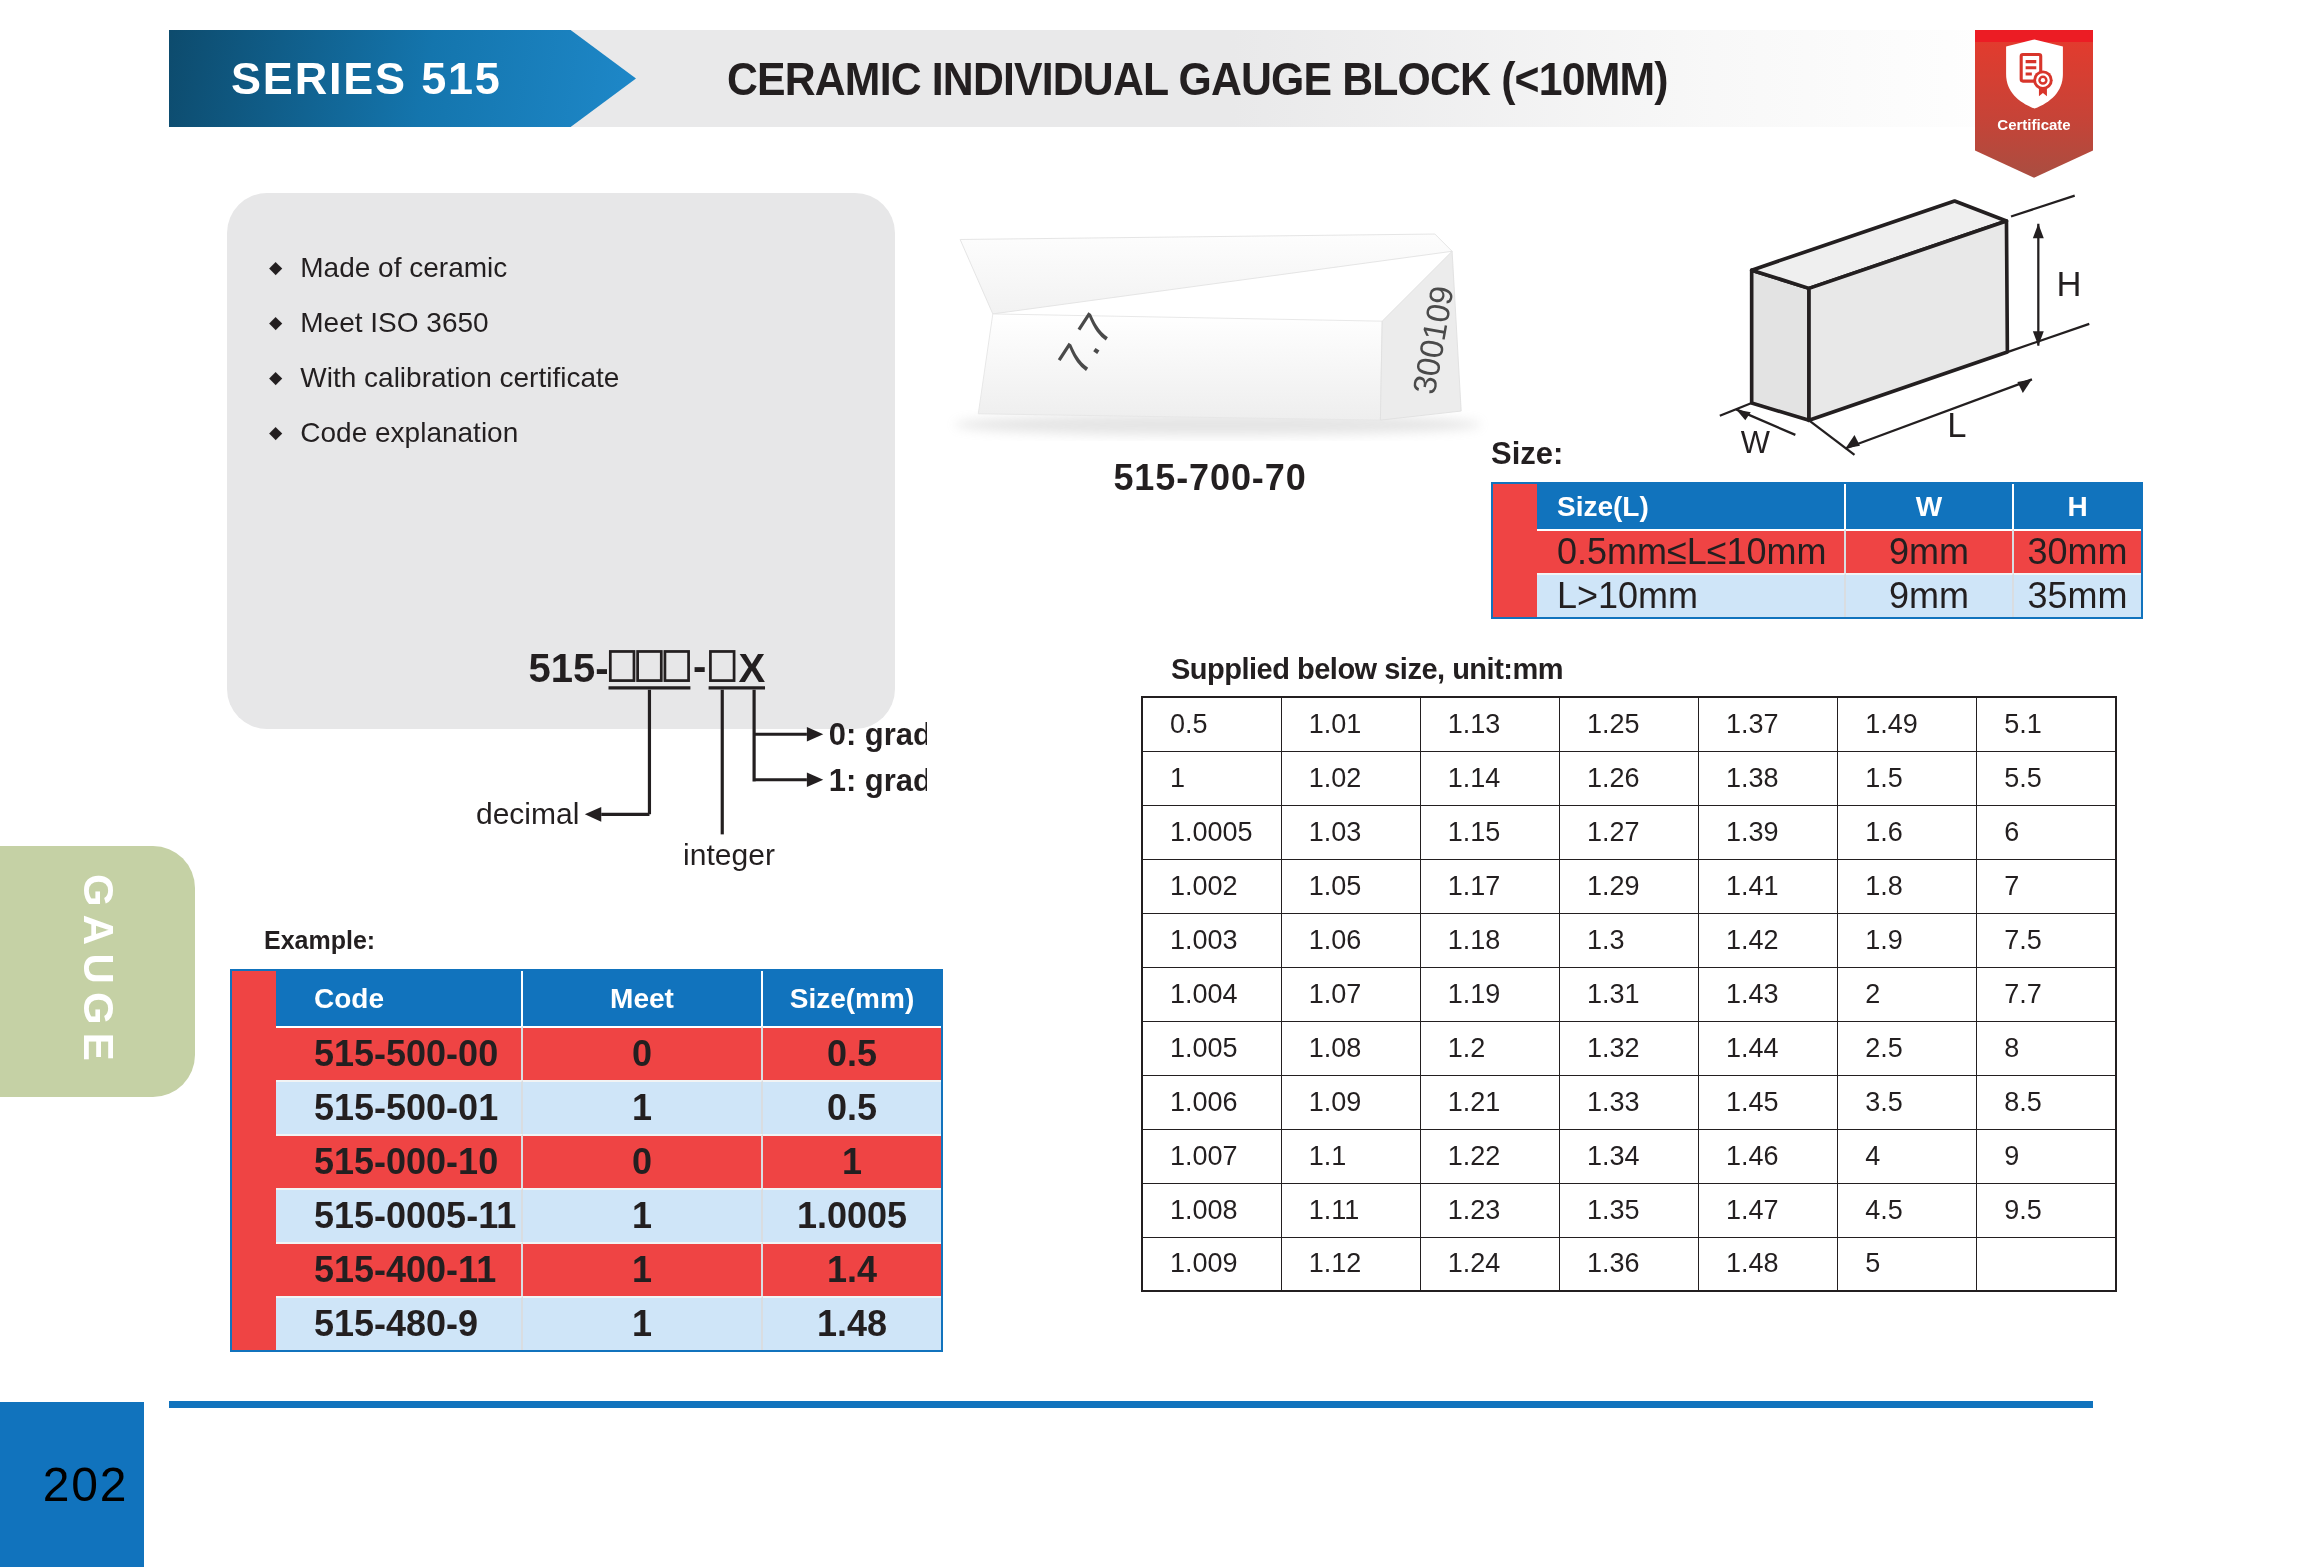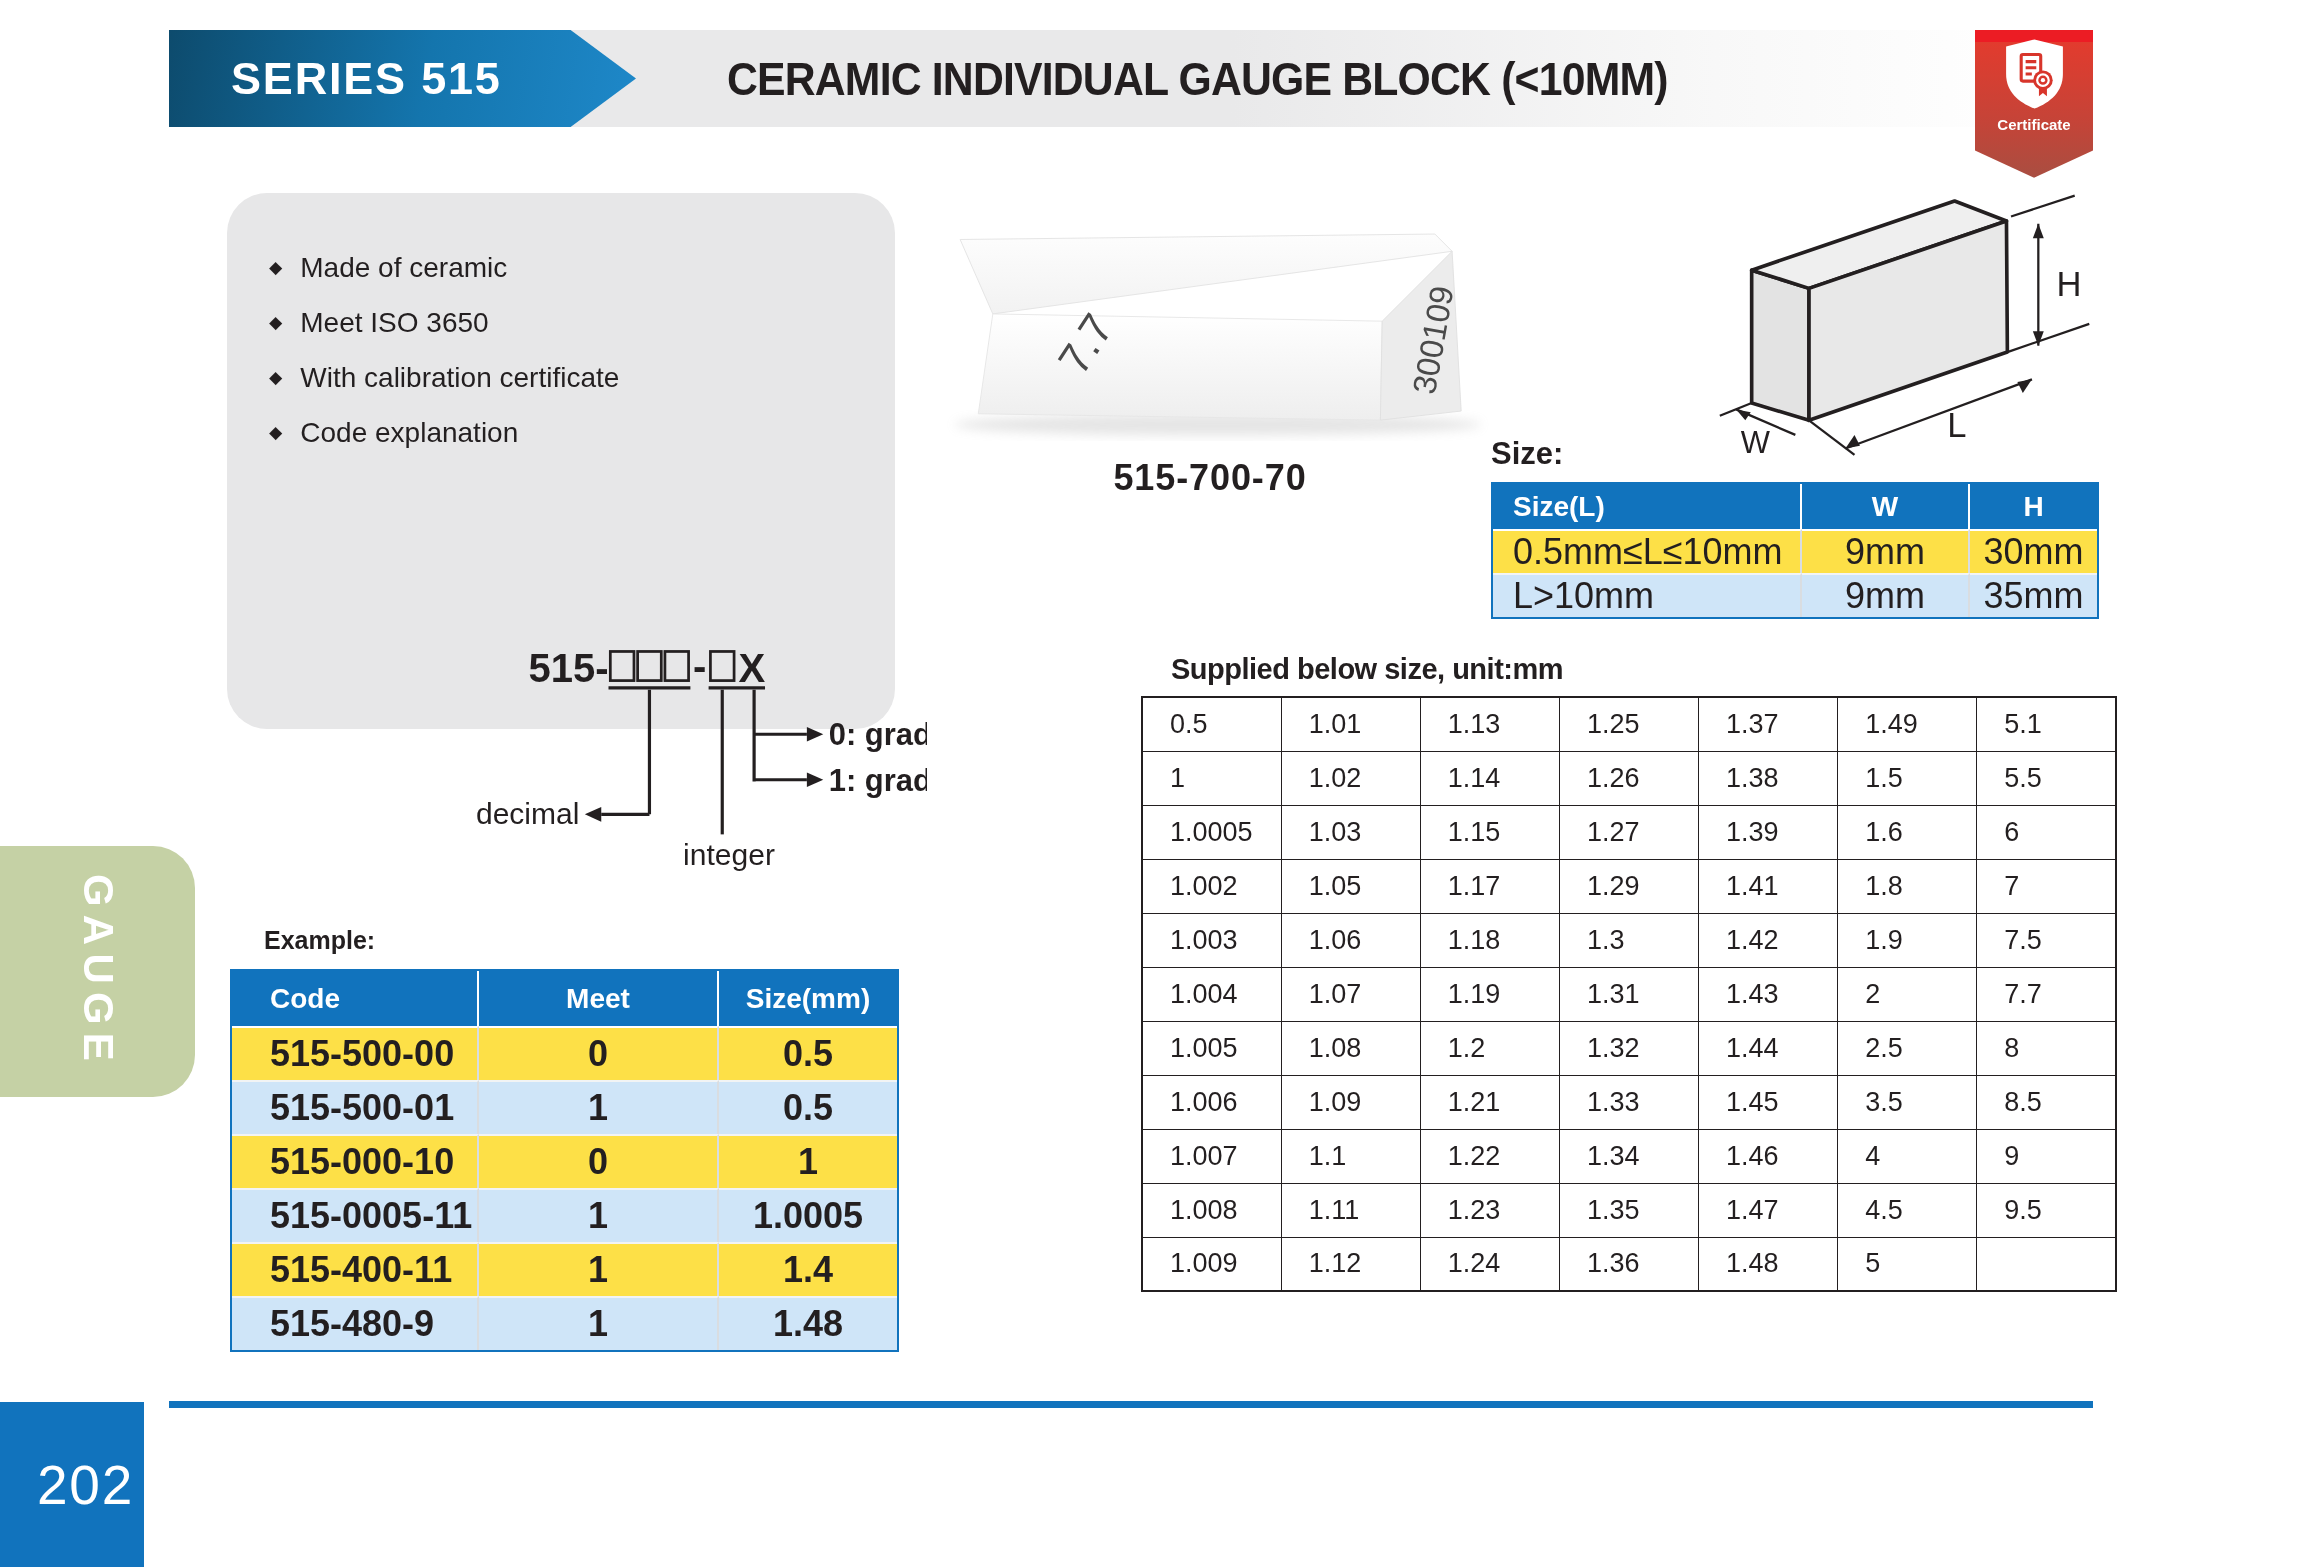--- a/index.html
+++ b/index.html
@@ -31,21 +31,21 @@
 
   
   .features-box { position:absolute; left:227px; top:193px; width:668px; height:536px;
     background:#e7e7e8; border-radius:40px; }
   .feature-list { position:absolute; left:42px; top:47px; }
   .feature-item { display:flex; align-items:center; height:55px; font-size:28px; color:#231f20; }
   .feature-item .bullet { font-size:17.3px; margin-right:18px; color:#231f20; }
 
   
   .size-heading { position:absolute; left:1491px; top:436px; font-size:31px; font-weight:bold; }
-  .blue-table { border-collapse:separate; border-spacing:0; border:2.7px solid #1173bd; background:#fde047; }
+  .blue-table { border-collapse:separate; border-spacing:0; border:2.7px solid #1173bd; background:#ef4444;padding-left:44px; }
   .blue-table th { background:#1173bd; color:#ffffff; font-weight:bold; font-size:28px; }
   .blue-table td { font-size:36px; color:#231f20; }
   .blue-table th:not(:last-child) { border-right:2.7px solid #ffffff; }
   .blue-table td:not(:last-child) { border-right:2.7px solid #d9dde1; }
   .blue-table tbody td { border-top:2.7px solid #f2f4f5; }
   .blue-table tbody tr:first-child td { border-top:2.7px solid #ffffff; }
   .blue-table tbody tr:nth-child(even) { background:#cfe5f8; }
 
   .size-table { position:absolute; left:1491px; top:482px; width:607px; table-layout:fixed; }
   .size-table th { height:45px; }
@@ -71,21 +71,21 @@
   .example-table th:nth-child(3), .example-table td:nth-child(3) { text-align:center; width:178px; }
 
   
   .side-tab { position:absolute; left:0; top:846px; width:195px; height:251px;
     background:#c5d1a5; border-radius:0 42px 42px 0;
     display:flex; align-items:center; justify-content:center; }
   .side-tab span { writing-mode:vertical-rl; color:#ffffff; font-weight:bold;
     font-size:42px; letter-spacing:8.2px; }
   .page-number-box { position:absolute; left:0; top:1402px; width:144px; height:165px;
     background:#1173bd; display:flex; align-items:center; justify-content:center; }
-  .page-number-box span { color:#ffffff; font-size:55px; letter-spacing:1.8px; padding-left:27px; }
+  .page-number-box span { color:#000000; font-size:48px; letter-spacing:1.8px; padding-left:27px; }
   .footer-line { position:absolute; left:169px; top:1401px; width:1924px; height:7.3px; background:#1173bd; }
 
   
   .product-photo { position:absolute; left:936px; top:205px; }
   .photo-caption { position:absolute; left:1028px; top:457px; width:364px; text-align:center;
     font-size:36px; font-weight:bold; letter-spacing:0.9px; }
   .dim-diagram { position:absolute; left:1718px; top:191px; }
   .code-diagram { position:absolute; left:245px; top:443px; }
 </style>
 </head>

